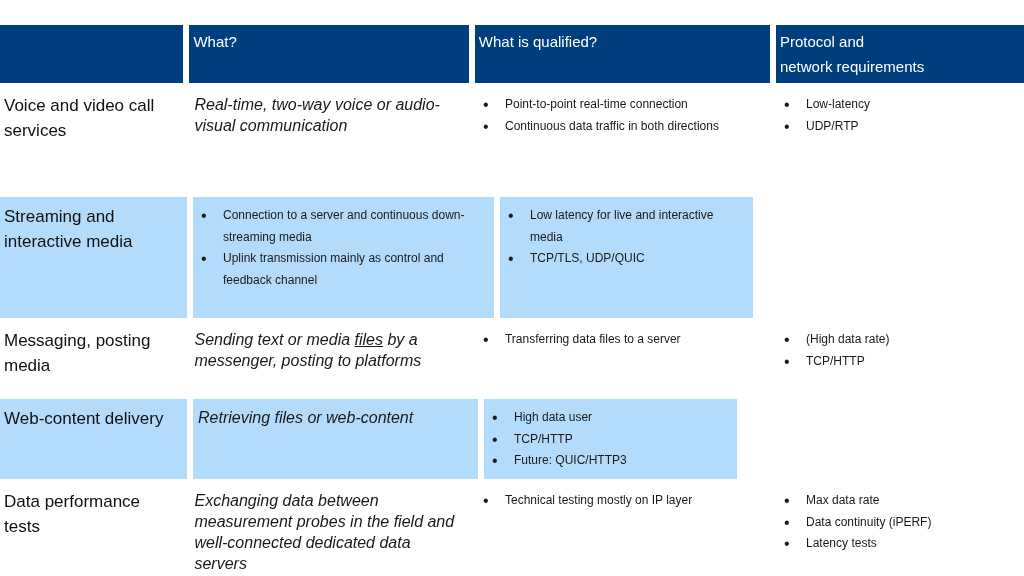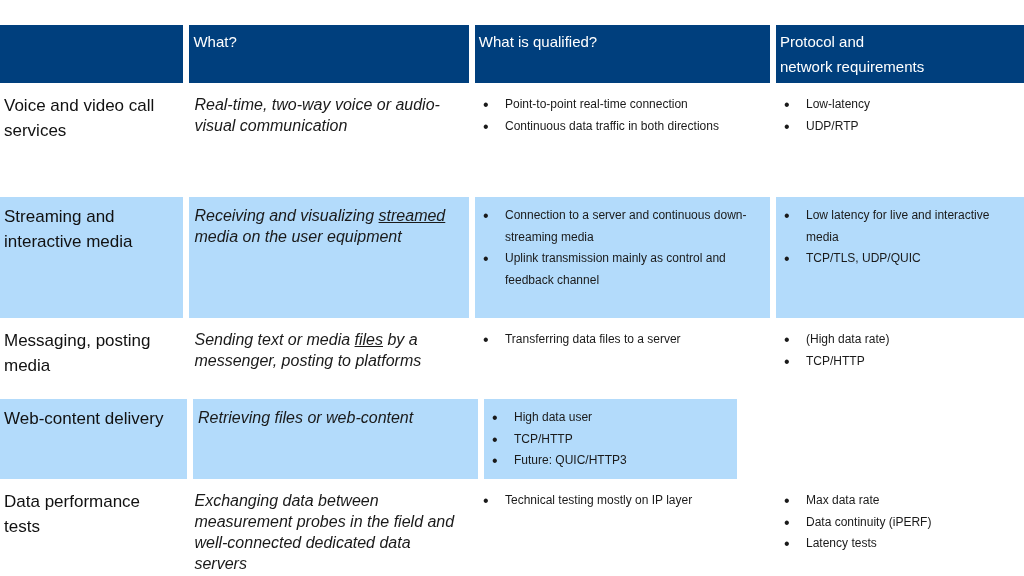--- a/index.html
+++ b/index.html
@@ -59,23 +59,20 @@
     <div class="cell c4">
       <ul class="b">
         <li>Low-latency</li>
         <li>UDP/RTP</li>
       </ul>
     </div>
   </div>
 
   <div class="row r2 band">
     <div class="cell c1 label">Streaming and interactive media</div>
-    <div class="cell c2 what">
-      <span>Receiving and visualizing </span><u>streamed</u><span> media on the user equipment</span>
-    </div>
     <div class="cell c3">
       <ul class="b">
         <li>Connection to a server and continuous down-streaming media</li>
         <li>Uplink transmission mainly as control and feedback channel</li>
       </ul>
     </div>
     <div class="cell c4">
       <ul class="b">
         <li>Low latency for live and interactive media</li>
         <li>TCP/TLS, UDP/QUIC</li>

